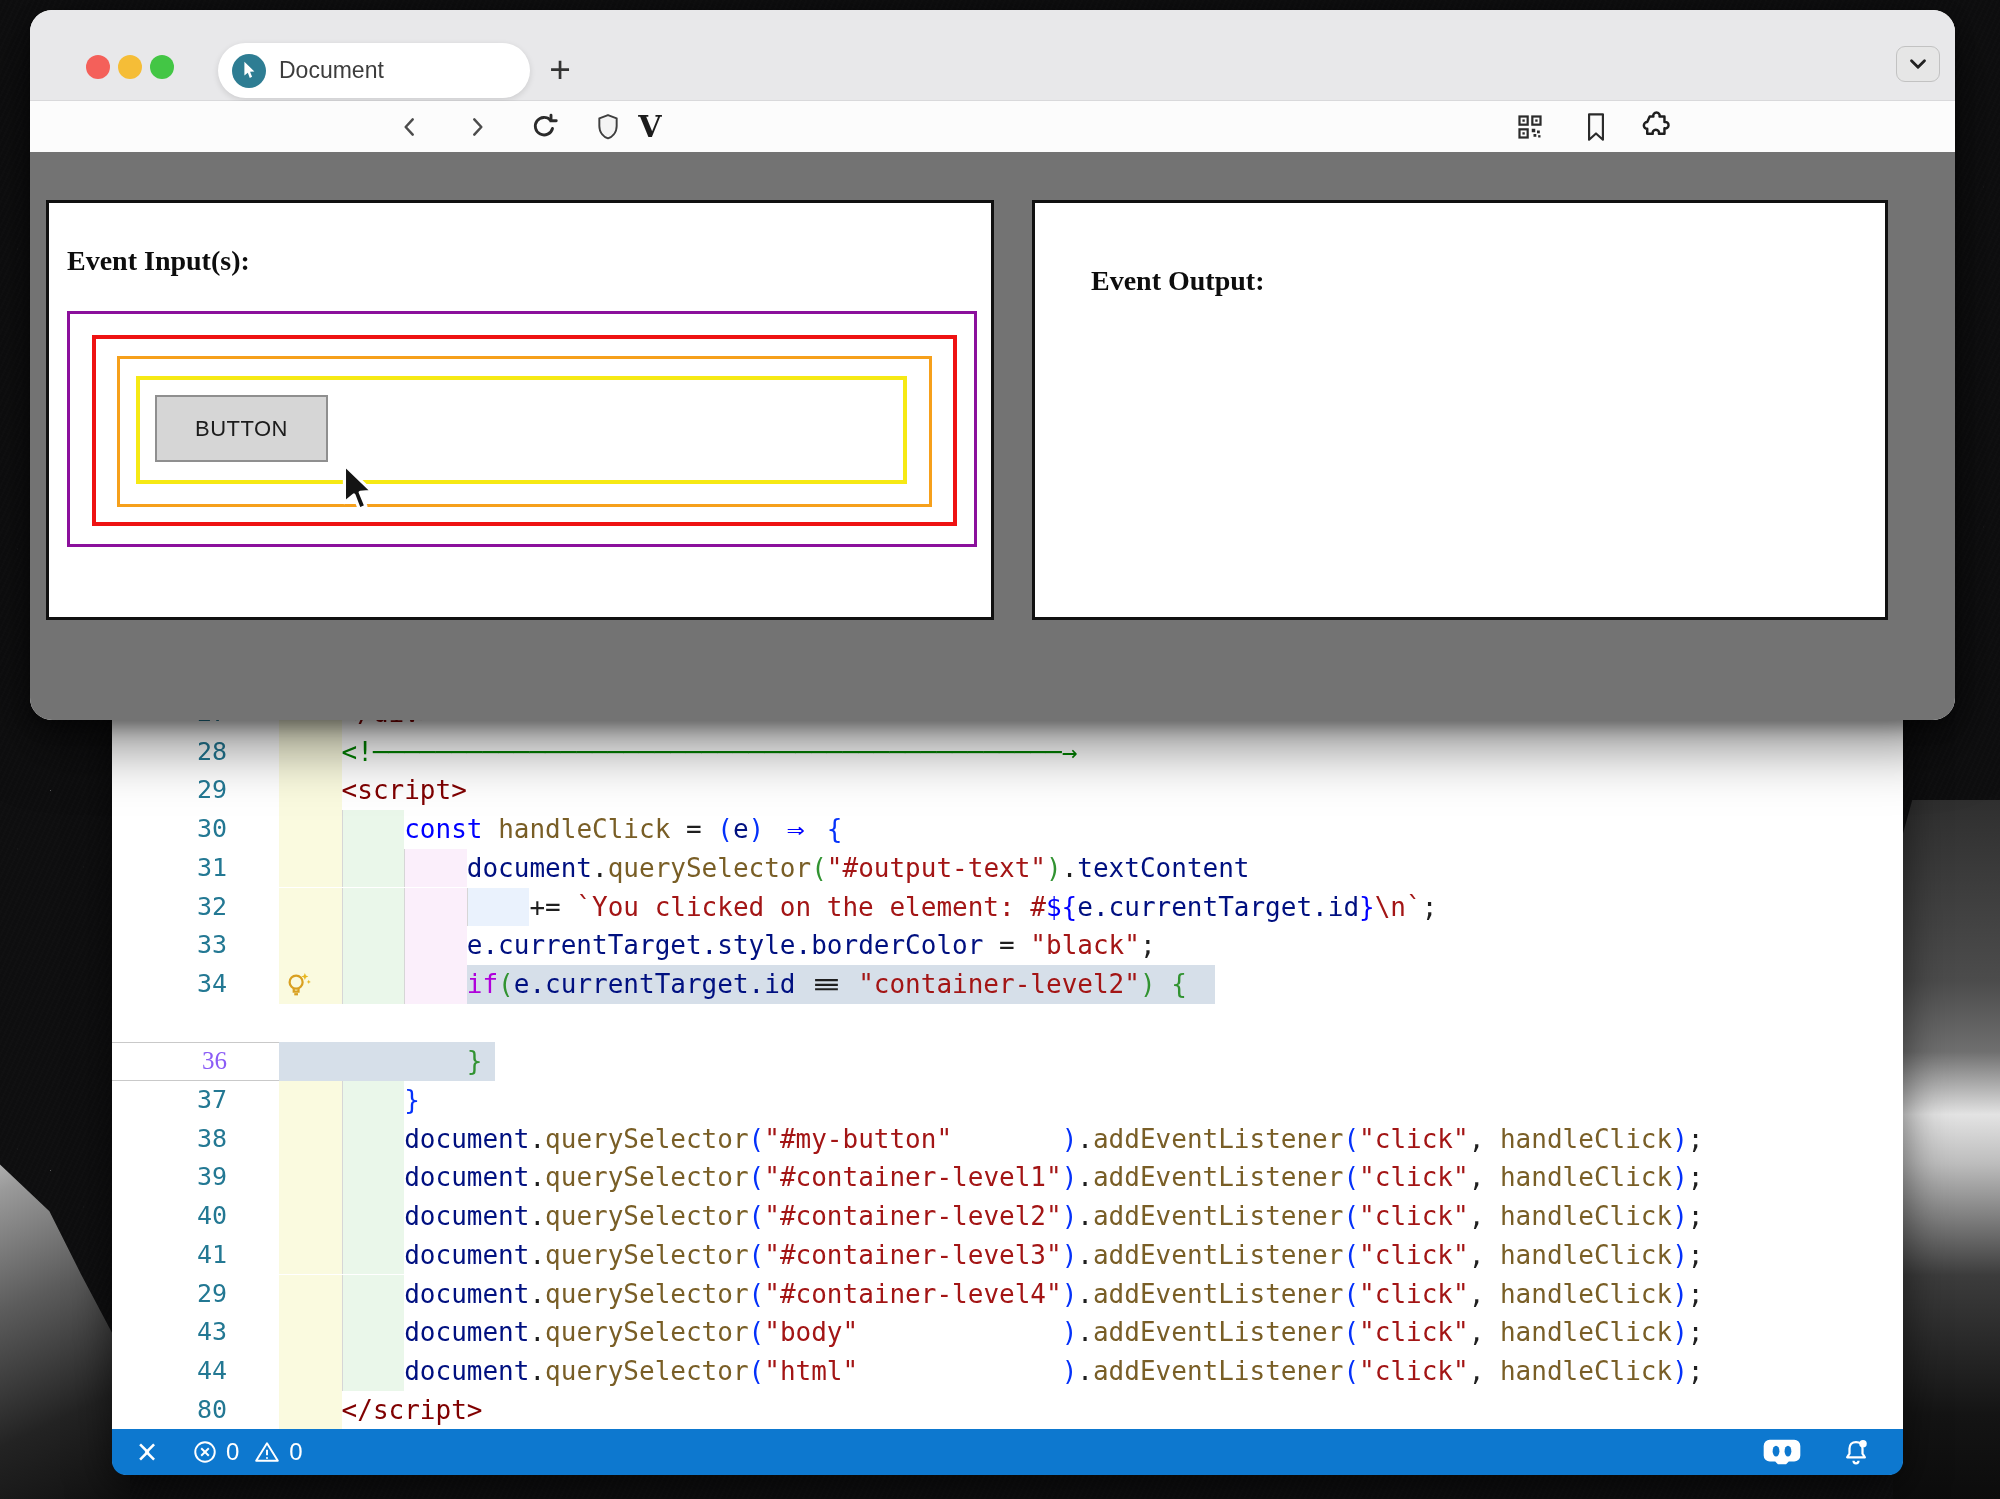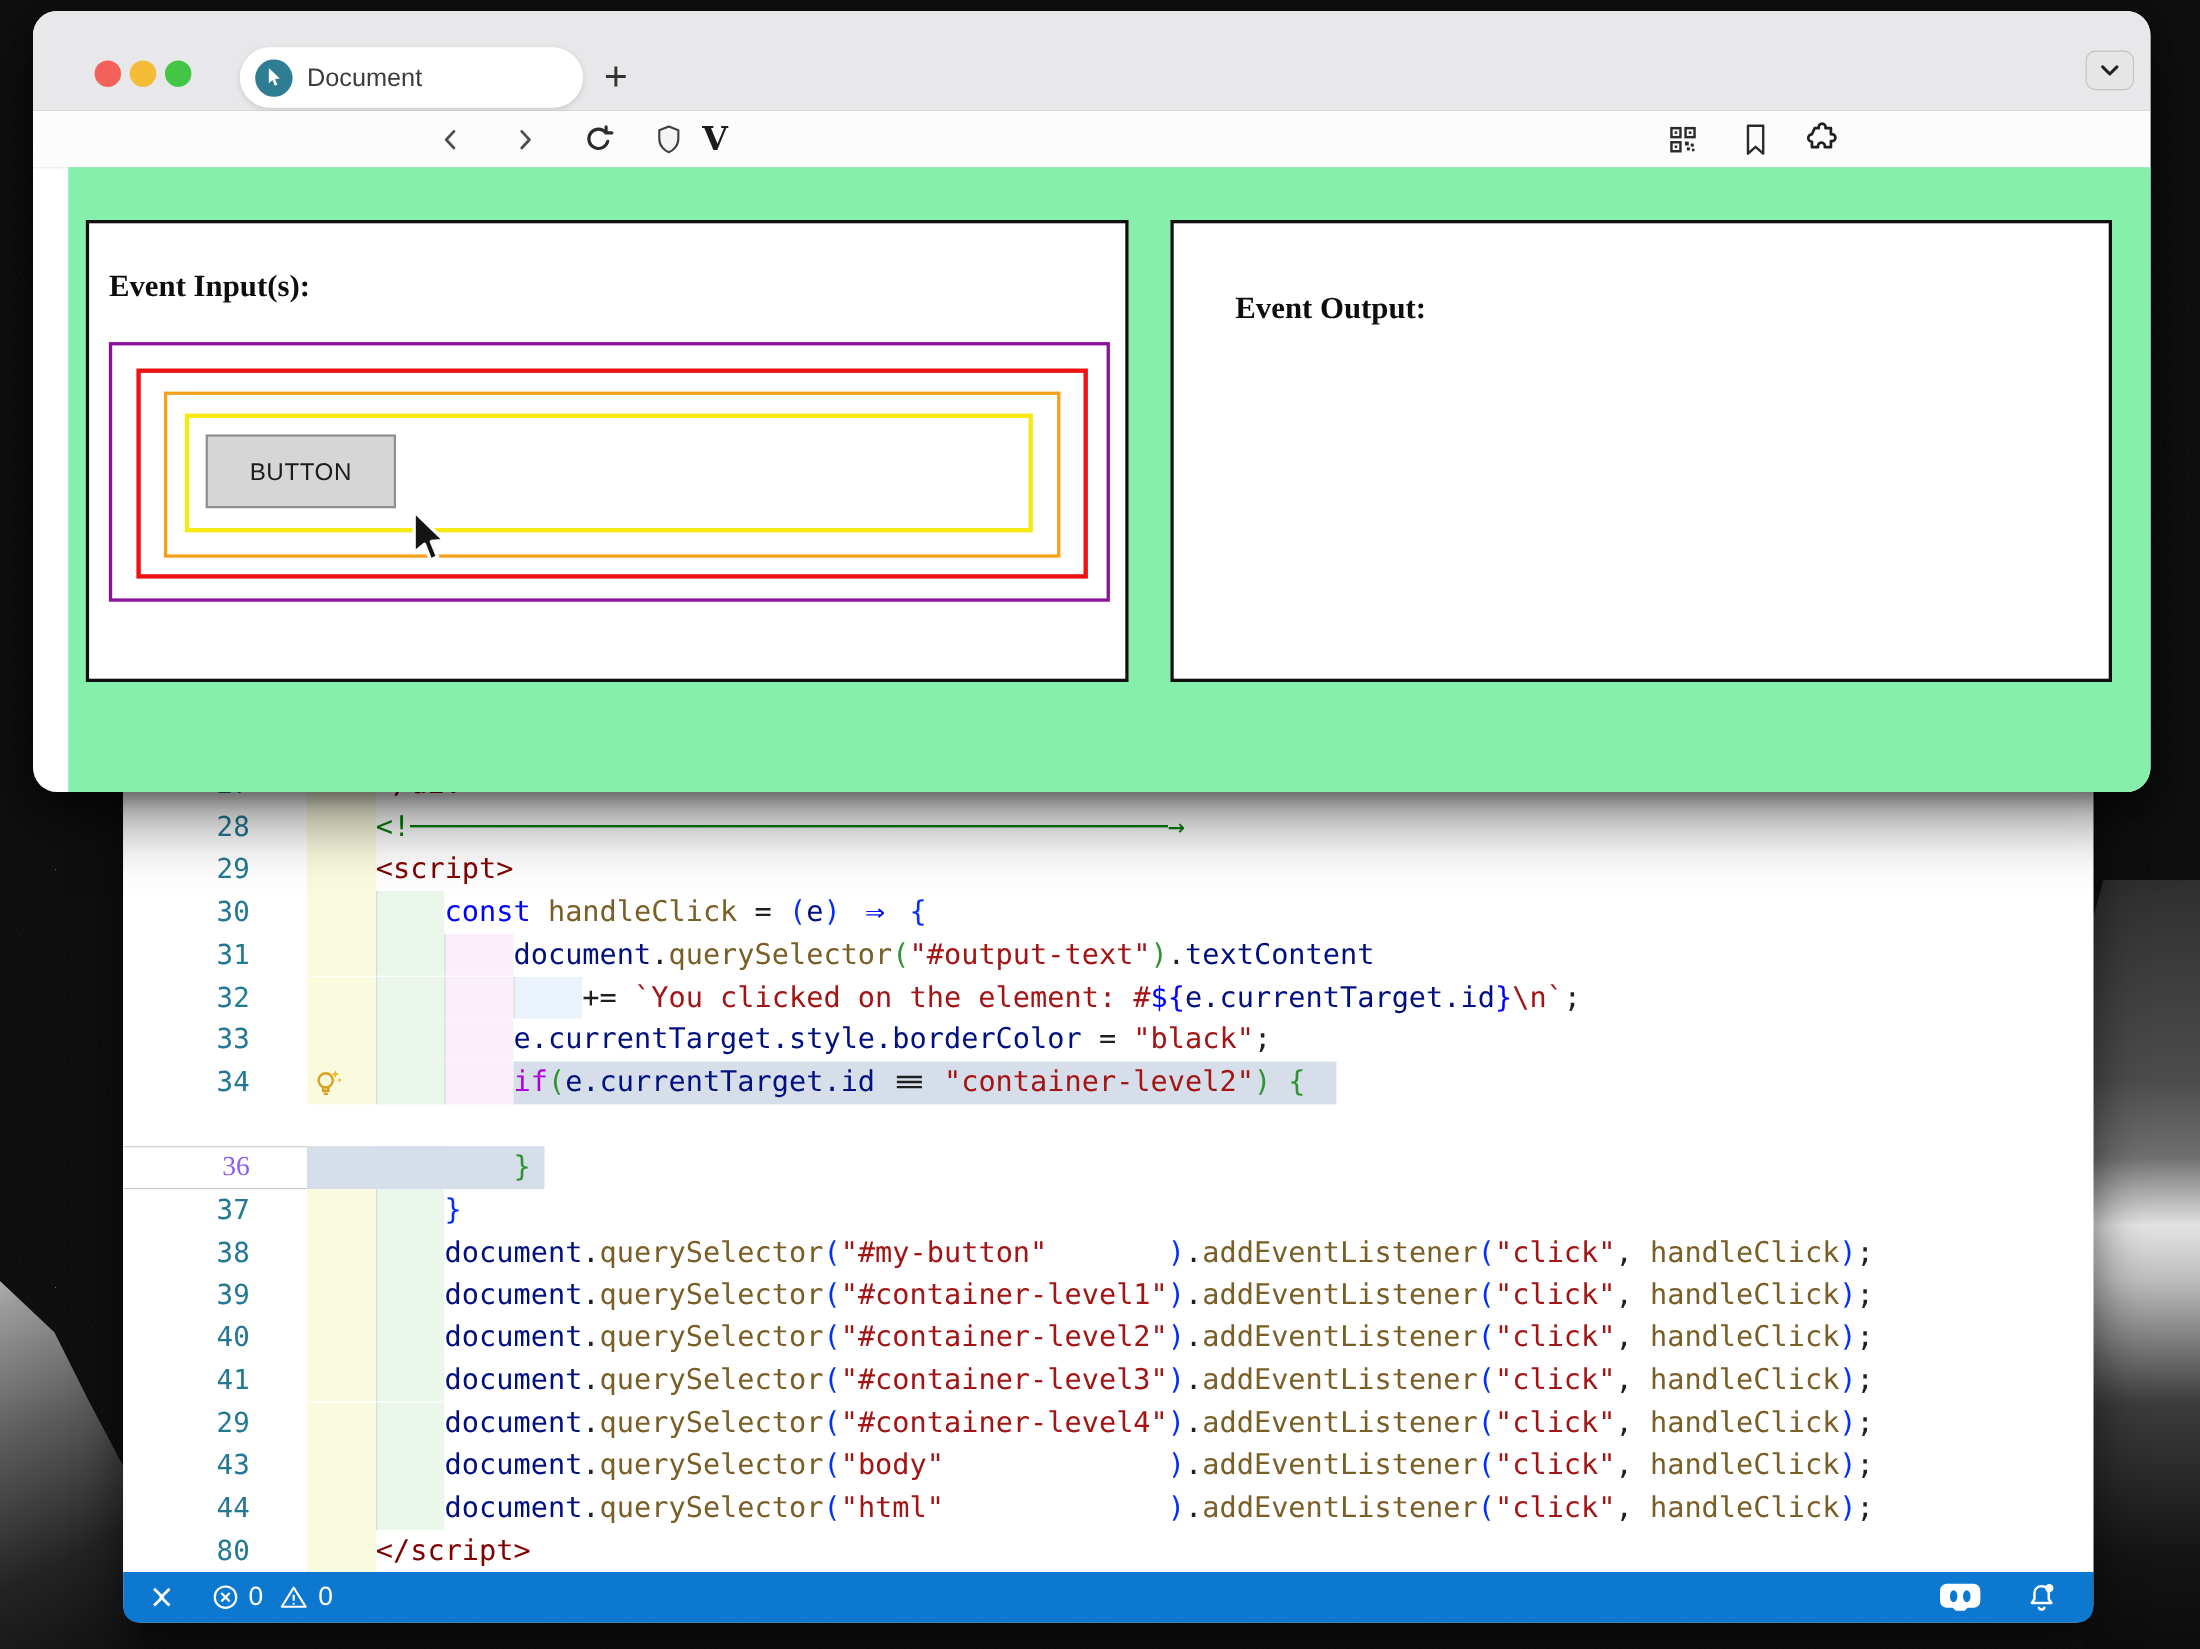--- a/index.html
+++ b/index.html
@@ -106,21 +106,21 @@
   .new-tab{position:absolute;left:508px;top:38px;font-size:37px;color:#333;line-height:44px;width:44px;text-align:center;}
   .win-chevron{
     position:absolute;left:1866px;top:36px;width:44px;height:36px;border-radius:9px;
     background:#e6e6e6;border:1.5px solid #c2c2c2;display:flex;align-items:center;justify-content:center;box-sizing:border-box;
   }
   .toolbar{position:absolute;left:0;top:91px;width:100%;height:51px;background:#fcfcfc;border-bottom:1px solid #ececec;display:flex;align-items:center;}
   .nav-ic{position:absolute;top:0;height:51px;display:flex;align-items:center;justify-content:center;color:#4c4c4c;}
   .url-text{position:absolute;left:628px;top:0;height:51px;display:flex;align-items:center;font-size:24px;}
   .url-scheme,.url-rest{color:#999;}
   .url-host{color:#1d1d1d;}
-  .browser-content{position:absolute;left:0;top:142px;width:100%;height:568px;background:#86efac;margin-left:32px;}
+  .browser-content{position:absolute;left:0;top:142px;width:100%;height:568px;background:#737373;}
 
   .io-box{position:absolute;border:3px solid #101010;background:#fff;box-sizing:border-box;}
   .box-input{left:16px;top:48px;width:948px;height:420px;}  
   .box-output{left:1002px;top:48px;width:856px;height:420px;}
   .io-heading{position:absolute;font-family:"Liberation Serif", serif;font-weight:bold;font-size:28px;color:#0d0d0d;}
   .nest{position:absolute;box-sizing:border-box;border-style:solid;}
   .nest-purple{border-color:#8b109c;border-width:3px;}
   .nest-red{border-color:#ee1212;border-width:4px;}
   .nest-orange{border-color:#f6a01b;border-width:3.5px;}
   .nest-yellow{border-color:#f6e914;border-width:4px;}

